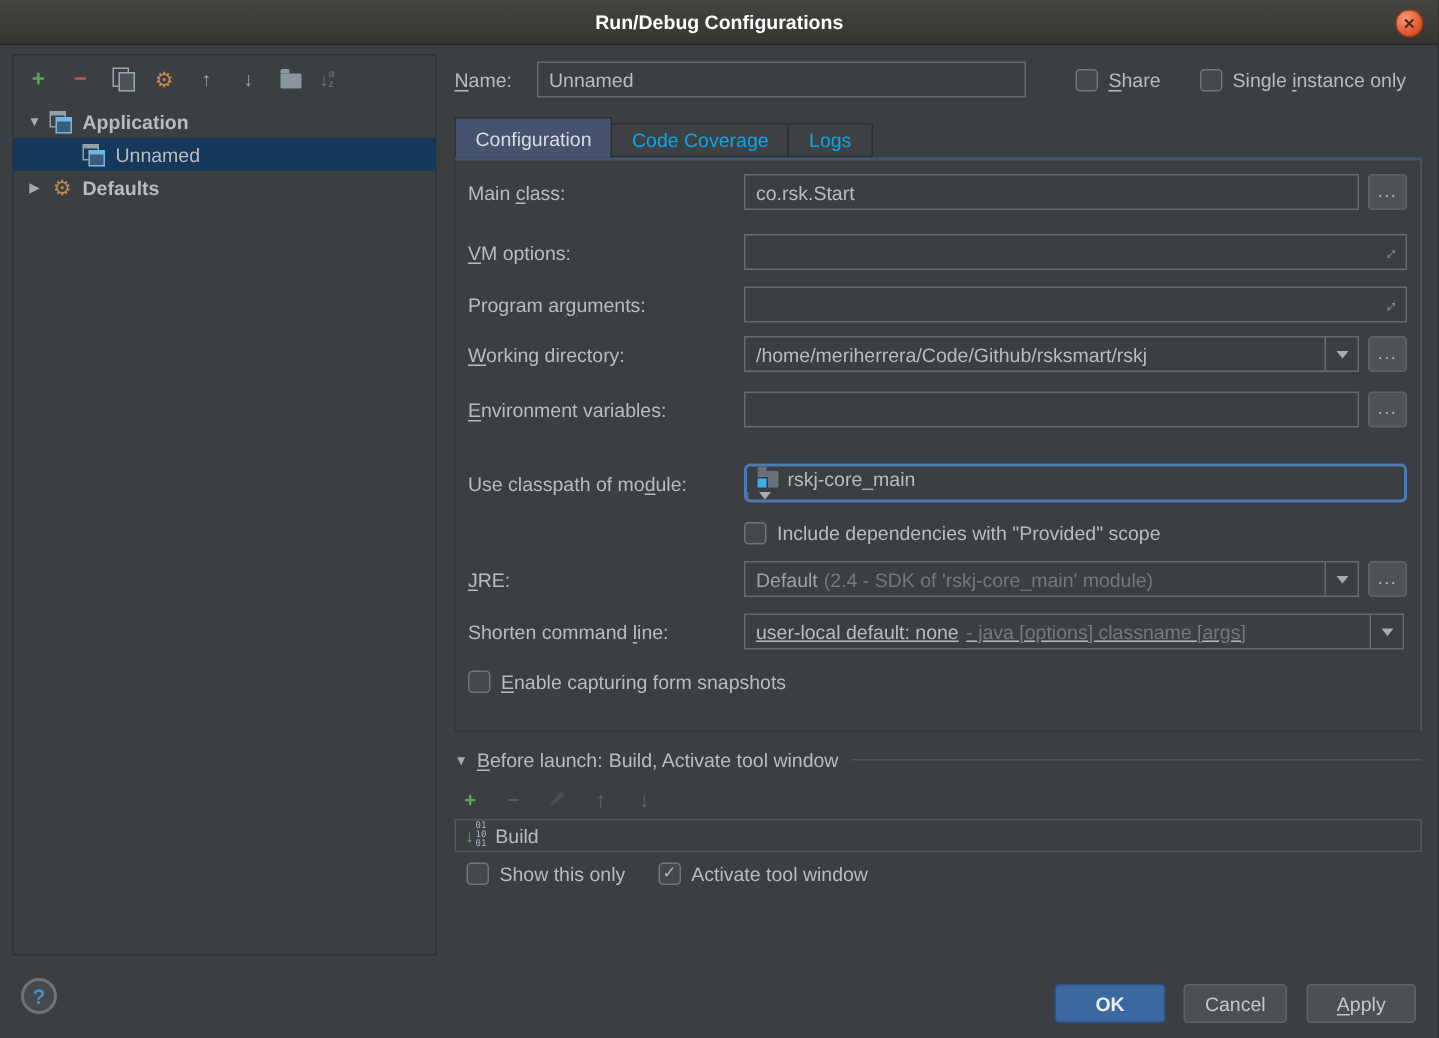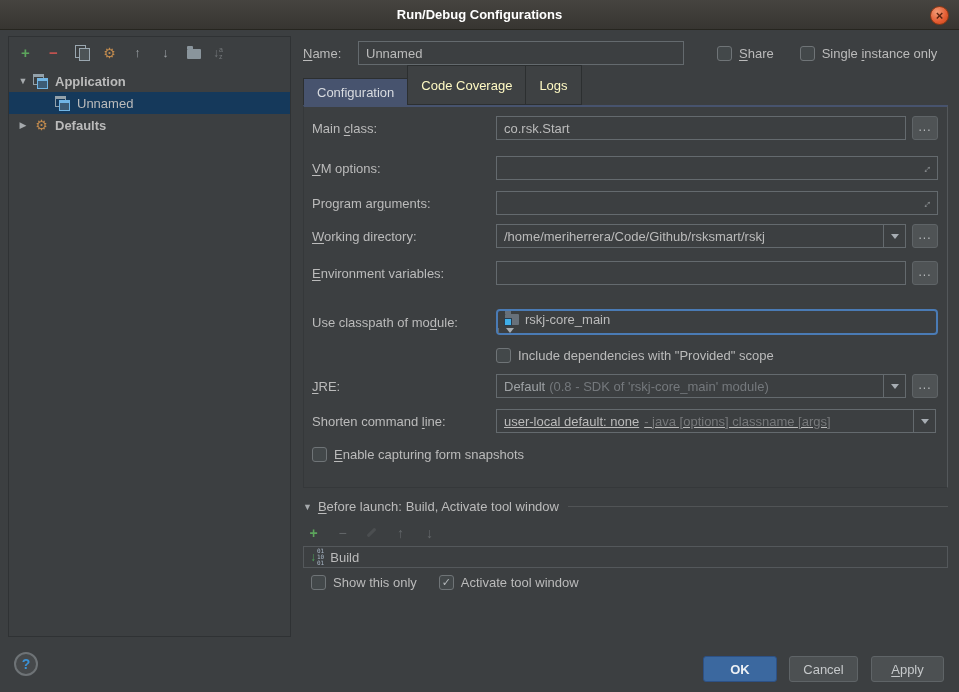--- a/index.html
+++ b/index.html
@@ -55,21 +55,21 @@
   #name-input{width:326px;height:24px;background:#3C3F41;border:1px solid #646A6E;
               color:#BBBBBB;font-family:inherit;font-size:13px;padding:0 7px;outline:none;}
   .cbwrap{display:flex;align-items:center;gap:7px;}
   .cb{width:15px;height:15px;background:#43484A;border:1px solid #6F7477;border-radius:3px;flex:none;
       display:flex;align-items:center;justify-content:center;font-size:11px;color:#B4B8BB;line-height:1;}
   #share-wrap{margin-left:33px;}
   #single-wrap{margin-left:26px;}
 
   
   #tabs{position:absolute;left:303px;top:78px;height:27px;display:flex;align-items:flex-end;}
-  .tab{border:1px solid #2C2F30;background:#3E4143;color:#fef9c3;padding:0 13px;height:40px;
+  .tab{border:1px solid #2C2F30;background:#3E4143;color:#0ea5e9;padding:0 13px;height:23px;
        display:flex;align-items:center;margin-right:-1px;}
   .tab.sel{background:#47536E;color:#D8DBE0;height:27px;border-bottom:none;z-index:2;}
 
   
   #panel{position:absolute;left:303px;top:105px;width:645px;height:383px;
          border-top:2px solid #47536E;border-right:1px solid #54585B;
          border-left:1px solid #35383A;border-bottom:1px solid #35383A;background:#3C3F41;}
   .frow{position:absolute;left:0;display:flex;align-items:center;width:100%;}
   .flabel{position:absolute;left:8px;white-space:nowrap;}
   .fcol{position:absolute;left:192px;display:flex;align-items:center;}
@@ -256,21 +256,21 @@
         <span>Include dependencies with "Provided" scope</span>
       </span>
     </div>
 
     <div class="frow" style="top:267px;height:24px;">
       <span class="flabel"><span class="mn">J</span>RE:</span>
       <span class="fcol">
         <span class="combo" style="width:410px;">
           <span class="ctxt">
             <span class="dimtext">Default</span>
-            <span class="dimtext2">(0.8 - SDK of 'rskj-core_main' module)</span>
+            <span class="dimtext2">(2.4 - SDK of 'rskj-core_main' module)</span>
           </span>
           <span class="arrowbtn">
               <span class="tri"></span>
             </span>
         </span>
         <span class="browse">...</span>
       </span>
     </div>
 
     <div class="frow" style="top:302px;height:24px;">

